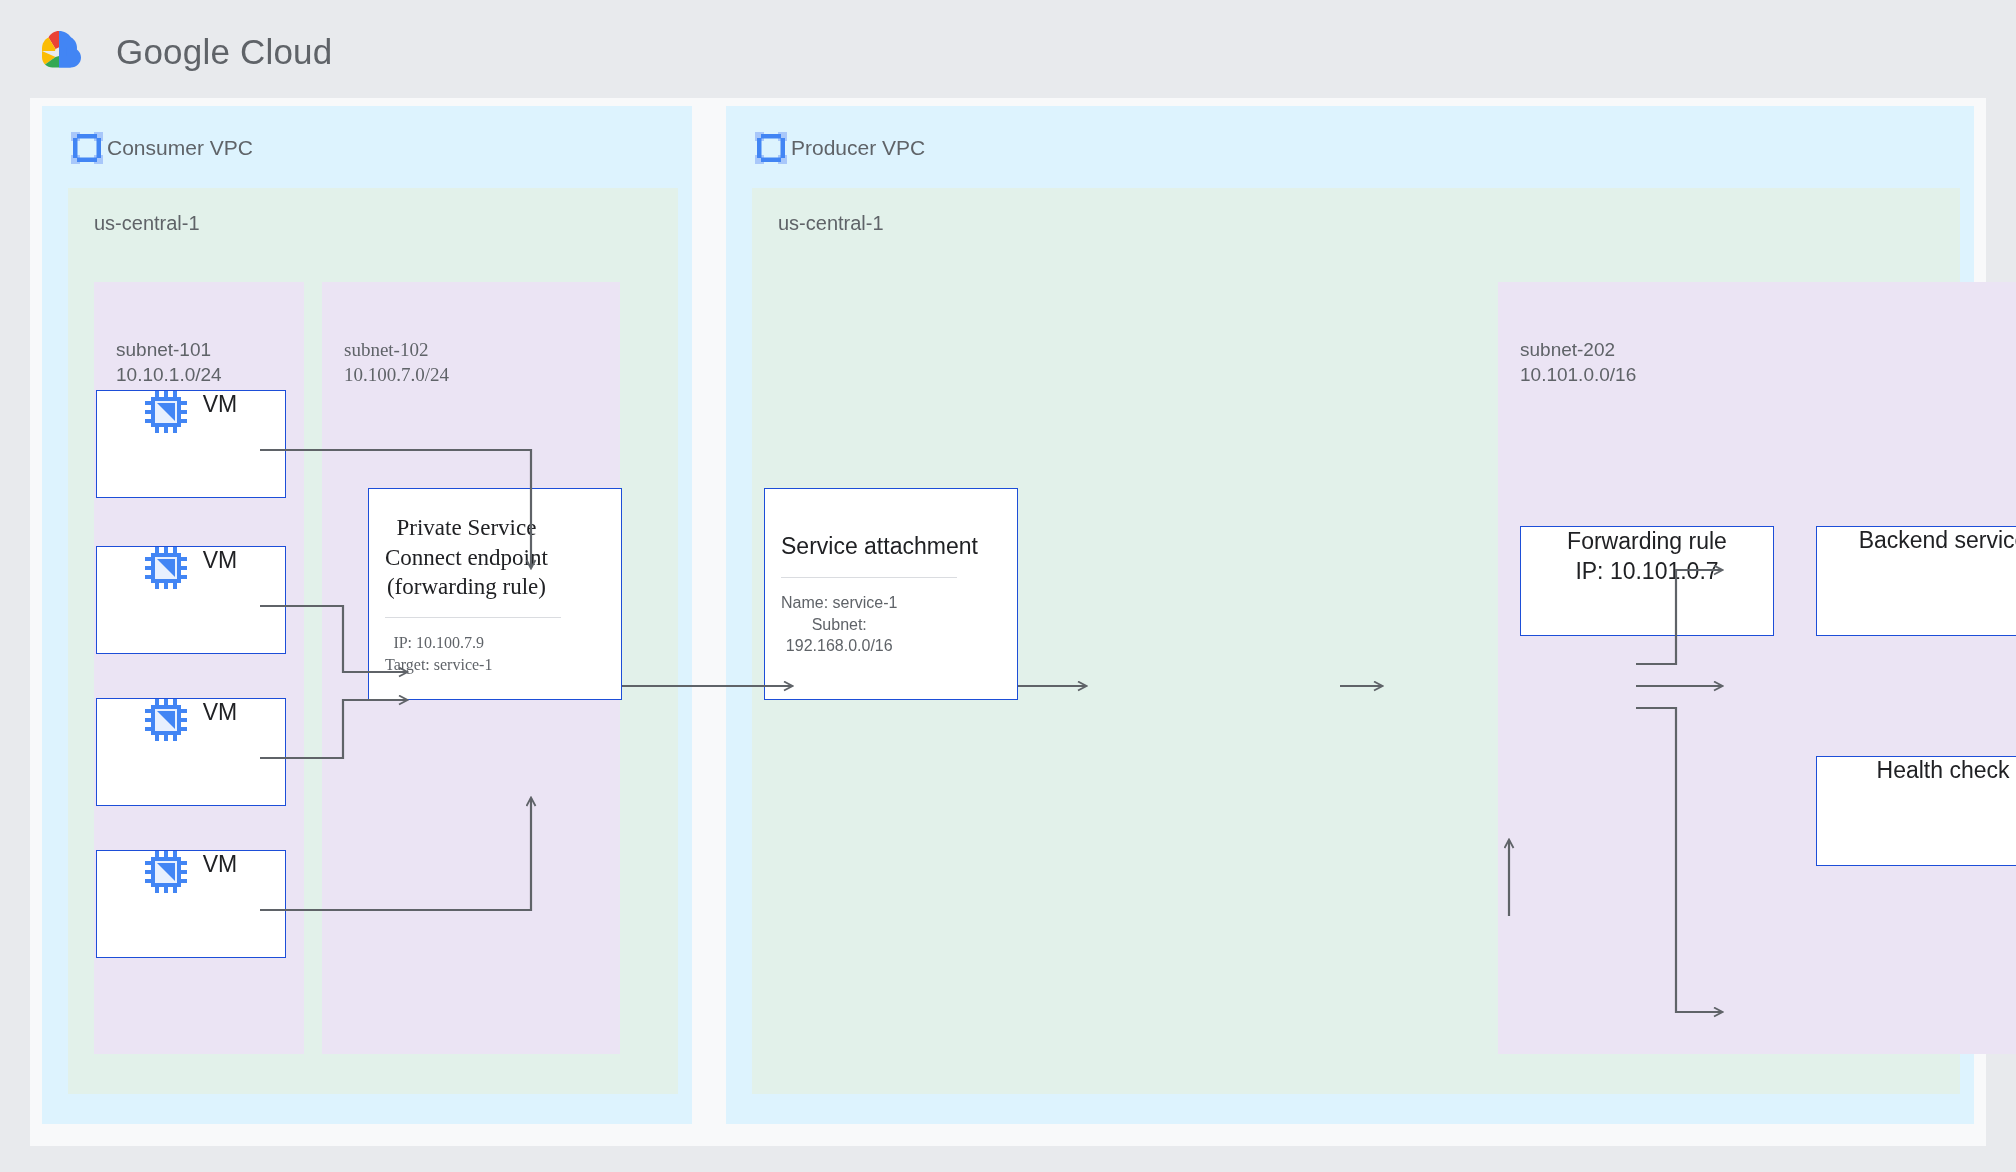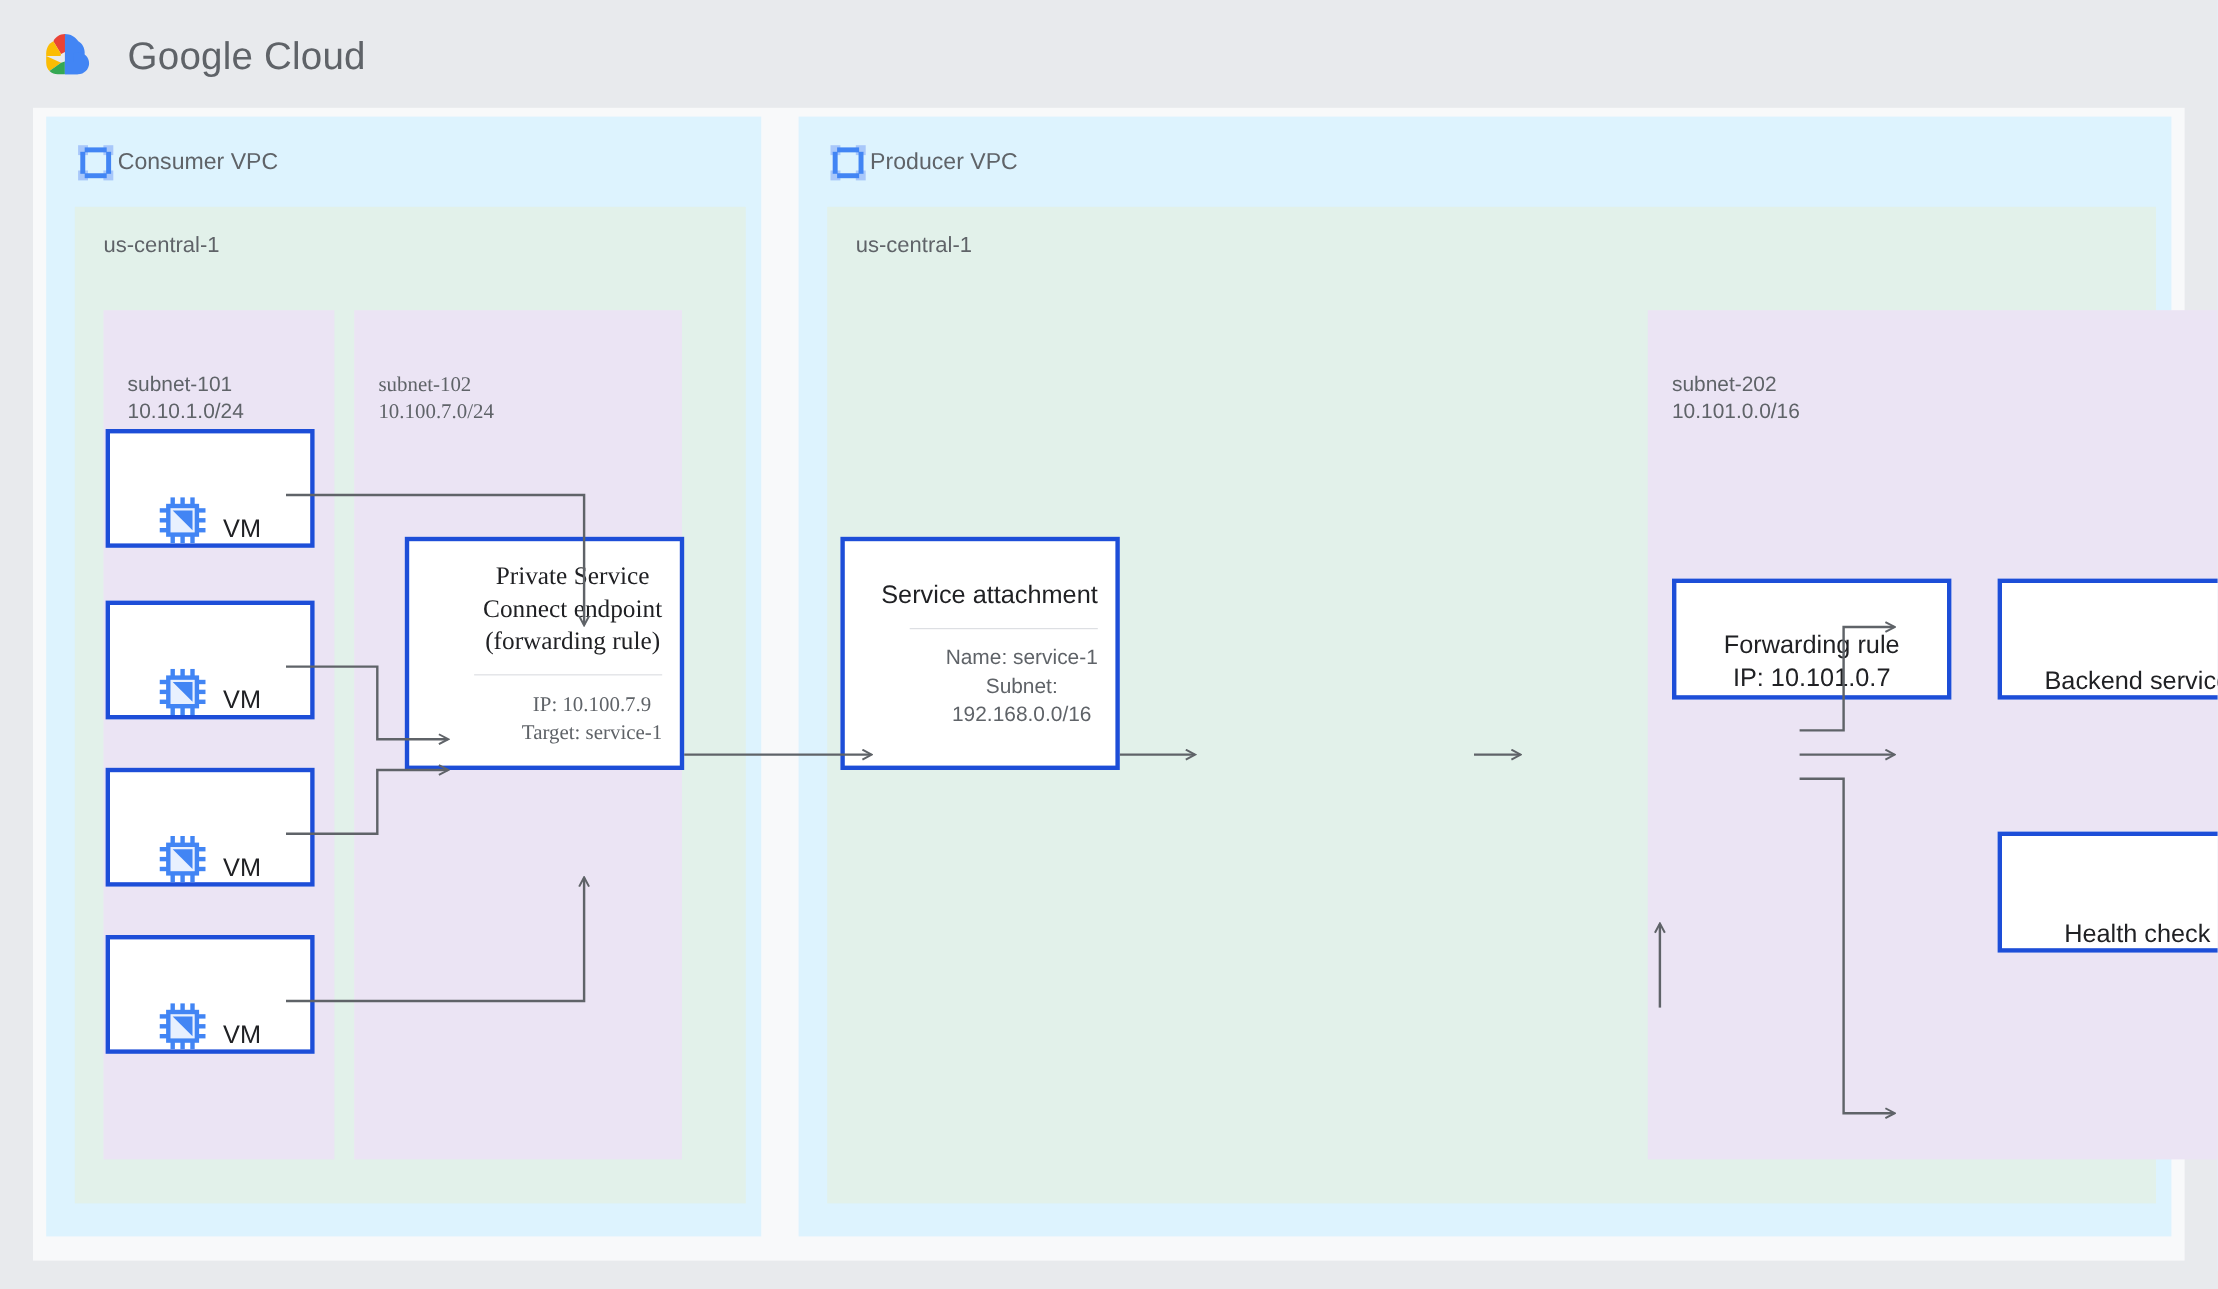--- a/index.html
+++ b/index.html
@@ -96,23 +96,23 @@
     line-height: 1.33;
     color: #5f6368;
     white-space: pre-line;
     margin-top: 30px;
   }
 
   
   .node {
     position: absolute;
     background: #ffffff;
-    border: 4px solid #1d4ed8;
+    border: 1px solid #1d4ed8;
     display: flex;
-    align-items: flex-end;
+    align-items: flex-start;
     justify-content: center;
     text-align: center;
   }
   .node-label { font-size: 23px; color: #202124; }
 
   
   .vm-tile { gap: 16px; }
   .chip-icon { width: 42px; height: 42px; flex: none; }
 
   
@@ -126,21 +126,21 @@
     color: #202124;
     line-height: 1.28;
   }
   .split-divider {
     width: 80%;
     height: 1px;
     background: #dadce0;
     margin: 16px 0 14px;
   }
   .split-detail {
-    font-size: 19px;
+    font-size: 16px;
     color: #5f6368;
     line-height: 1.33;
   }
   .node-multiline { font-size: 23px; color: #202124; line-height: 1.3; }
 
   
   .connectors {
     position: absolute;
     left: 0; top: 0;
     width: 1956px;

